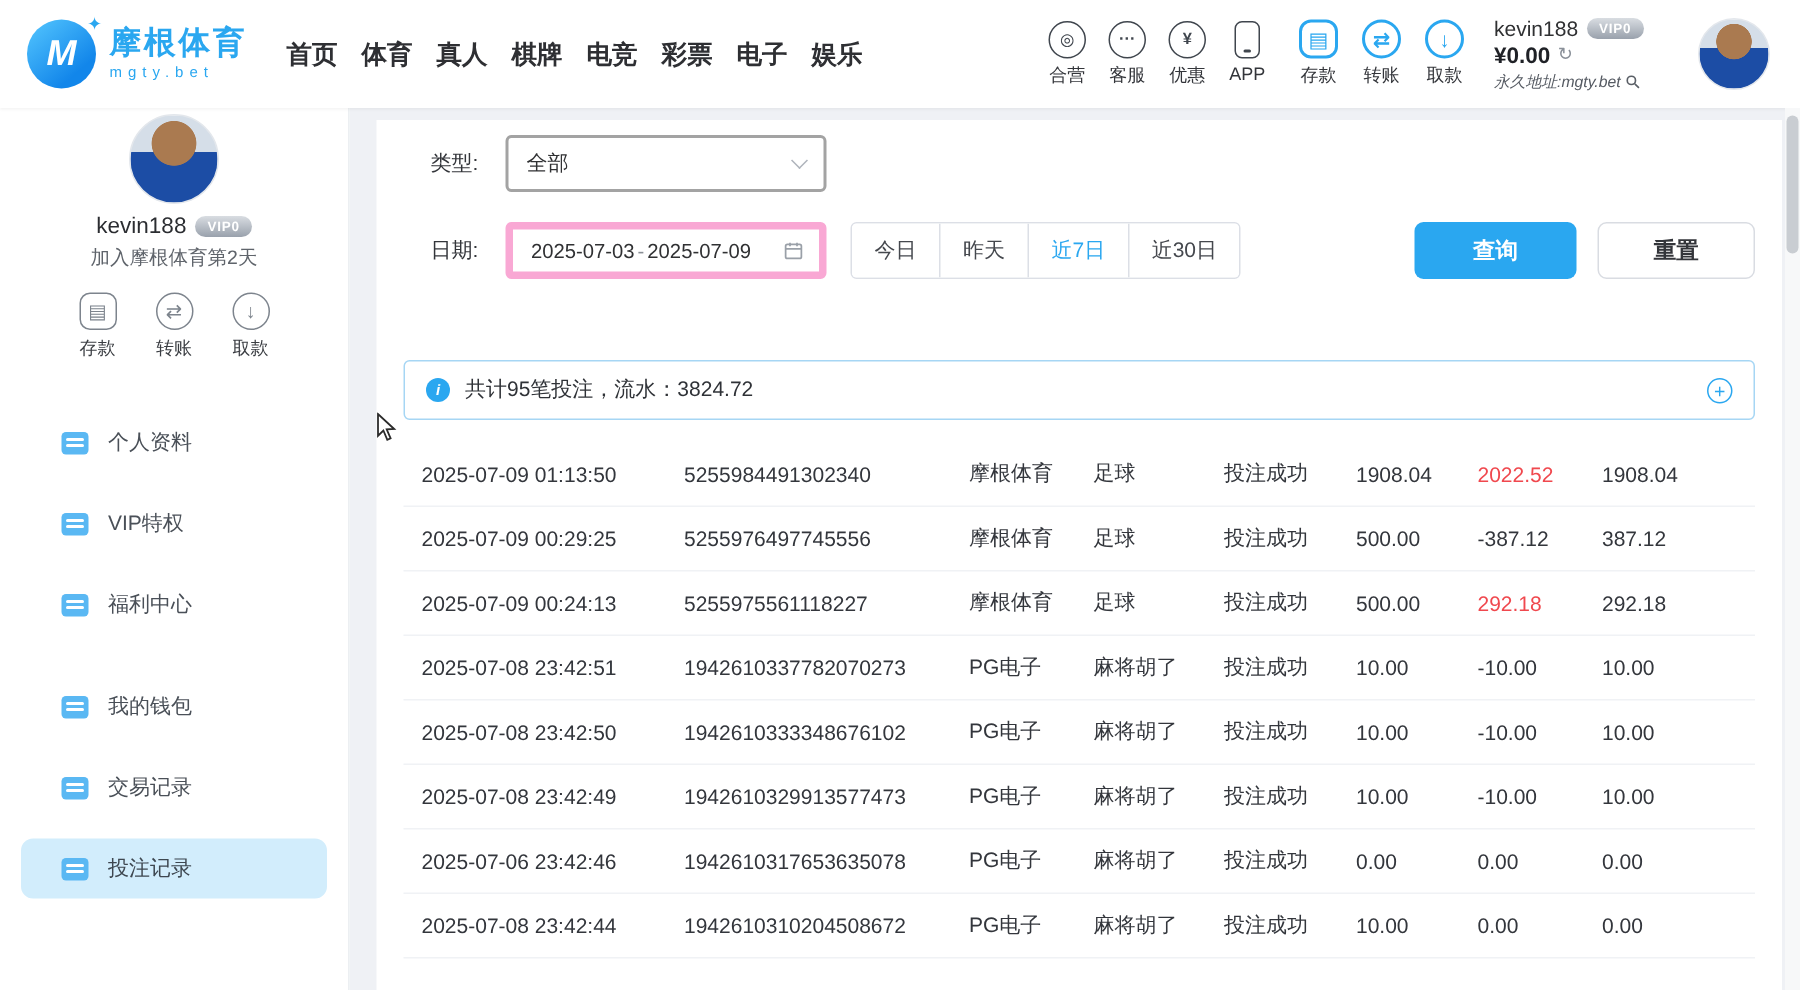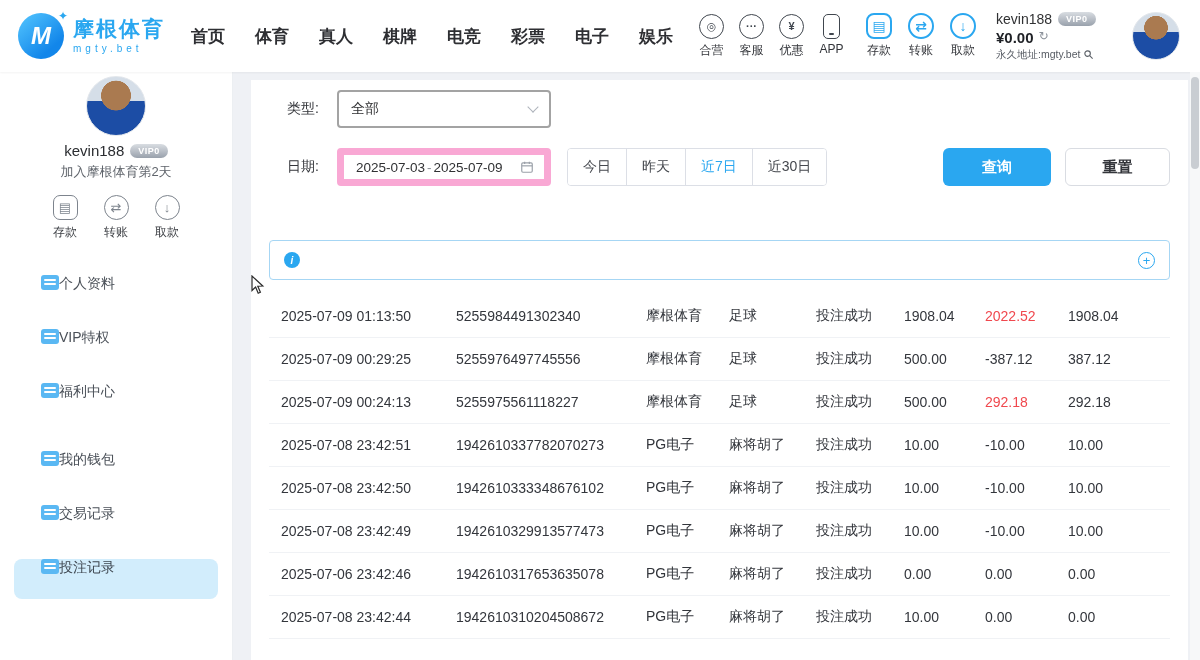--- a/index.html
+++ b/index.html
@@ -21,21 +21,21 @@
   }
   .logo { display:flex; align-items:center; gap:9px; cursor:pointer; }
   .logo-mark { position:relative; width:46px; height:46px; border-radius:50%;
     background:linear-gradient(140deg,#55c7ff 0%,#1286ea 75%);
     display:flex; align-items:center; justify-content:center; }
   .logo-m { color:#fff; font-size:24px; font-weight:bold; font-style:italic; }
   .logo-star { position:absolute; top:-4px; right:-4px; color:#2aa7f0; font-size:12px; }
   .logo-title { font-size:21px; font-weight:bold; color:var(--accent); letter-spacing:2px; line-height:1.05; }
   .logo-sub { font-size:10px; color:var(--accent); letter-spacing:4px; margin-top:2px; }
 
-  .main-nav { display:flex; gap:30px; margin-left:26px; white-space:nowrap; }
+  .main-nav { display:flex; gap:16px; margin-left:26px; white-space:nowrap; }
   .nav-item { font-size:17px; color:#2e2f33; font-weight:600; text-decoration:none; cursor:pointer; }
 
   .quick-group { display:flex; gap:15px; margin-left:auto; }
   .quick-item { display:flex; flex-direction:column; align-items:center; gap:3px; cursor:pointer; }
   .qicon { width:25px; height:25px; border:1.6px solid #40464e; border-radius:50%;
     display:flex; align-items:center; justify-content:center; font-size:11px;
     color:#40464e; font-weight:bold; }
   .qicon.phone { width:17px; border-radius:5px; margin:0 4px; position:relative; }
   .qicon.phone::after { content:""; width:5px; height:2px; background:#40464e; position:absolute; bottom:3px; left:4.5px; border-radius:1px; }
   .qlabel { font-size:12px; color:#33353a; }
@@ -47,21 +47,21 @@
     font-size:14px; font-weight:bold; }
   .wicon.round { border-radius:50%; }
   .wlabel { font-size:12px; color:#33353a; }
 
   .user-block { margin-left:20px; display:flex; flex-direction:column; gap:2px; min-width:118px; }
   .ub-row1 { display:flex; align-items:center; gap:6px; font-size:14px; color:#303133; }
   .vip { background:linear-gradient(180deg,#d9dde2,#99a1ac); color:#fff; font-size:9px;
     font-weight:bold; padding:2px 8px; border-radius:9px; letter-spacing:.5px; }
   .ub-row2 { display:flex; align-items:flex-start; gap:5px; font-size:15px; font-weight:bold; color:#1f2126; }
   .refresh { color:#8a9099; font-size:12px; font-weight:normal; }
-  .ub-row3 { display:flex; align-items:center; gap:3px; font-size:10.5px; color:#565b63; }
+  .ub-row3 { display:flex; align-items:center; gap:3px; font-size:10.5px; color:#565b63;font-style:italic; }
 
   .avatar { border-radius:50%;
     background:
       radial-gradient(circle at 50% 32%, #aa7a50 0 30%, rgba(0,0,0,0) 31%),
       linear-gradient(180deg,#d5dee8 0 42%,#1c4da5 42%);
     border:1px solid #e3e7ec; }
   .header-avatar { width:48px; height:48px; margin-left:18px; cursor:pointer; flex:0 0 auto; }
 
   
   aside { position:absolute; top:72px; left:0; bottom:0; width:233px; background:#fff;
@@ -70,40 +70,40 @@
   .side-name-row { margin-top:6px; display:flex; align-items:center; gap:6px; font-size:15px; color:#2b2d31; }
   .side-joined { margin-top:4px; font-size:13px; color:#5f646b; }
   .side-wallet { margin-top:14px; display:flex; gap:26px; }
   .sw-item { display:flex; flex-direction:column; align-items:center; gap:4px; cursor:pointer; }
   .swicon { width:25px; height:25px; border:1.7px solid #7d848d; color:#7d848d; border-radius:7px;
     display:flex; align-items:center; justify-content:center; font-size:13px; }
   .swicon.round { border-radius:50%; }
   .swlabel { font-size:12px; color:#3a3d42; }
 
   .side-menu { margin-top:34px; width:100%; }
-  .menu-item { margin:0 14px 14px; height:40px; border-radius:8px; display:flex; align-items:flex-start;
-    padding-left:27px; font-size:14px; color:#4a5058; cursor:pointer; }
+  .menu-item { margin:0 14px 14px; height:40px; border-radius:8px; display:flex; align-items:center;
+    gap:13px; padding-left:27px; font-size:14px; color:#4a5058; cursor:pointer; }
   .menu-item.active { background:#d2edfc; color:#3e4750; }
   .menu-gap { height:14px; }
   .mi { width:18px; height:15px; background:#5ab8f3; border-radius:3px; position:relative; flex:0 0 auto; }
   .mi::after { content:""; position:absolute; left:3px; right:3px; top:4px; height:2px;
     background:#fff; border-radius:1px; box-shadow:0 4px 0 #fff; }
 
   
   main { position:absolute; top:80px; left:251px; right:12px; bottom:0; background:#fff;
     padding:10px 18px 0; overflow:hidden; }
   .filter-row { display:flex; align-items:center; margin-left:18px; }
   .row-date { margin-top:20px; }
   .flabel { font-size:14px; color:#33353a; width:50px; flex:0 0 auto; }
   .select { width:214px; height:38px; border:2px solid #a3a3a3; border-radius:4px;
     display:flex; align-items:center; justify-content:space-between; padding:0 12px;
     cursor:pointer; color:#303133; }
   .caret { width:8px; height:8px; border-right:1.5px solid #aeb3bb; border-bottom:1.5px solid #aeb3bb;
     transform:rotate(45deg); margin-top:-4px; }
-  .datebox { width:214px; height:38px; border:7px solid #f9a8d4; border-radius:4px;
+  .datebox { width:214px; height:38px; border:5px solid #f9a8d4; border-radius:4px;
     display:flex; align-items:center; gap:2px; padding:0 10px 0 12px; font-size:13.5px;
     color:#303133; cursor:pointer; }
   .dsep { color:#8a8f96; }
   .cal { margin-left:auto; display:flex; }
   .range-group { display:flex; margin-left:16px; border:1px solid #dcdfe6; border-radius:4px;
     overflow:hidden; height:38px; }
   .range-btn { background:#fff; border:none; border-left:1px solid #dcdfe6; padding:0 15px;
     font-size:14px; color:#45484e; cursor:pointer; font-family:Liberation Sans, sans-serif; height:100%; }
   .range-btn:first-child { border-left:none; }
   .range-btn.active { color:var(--accent); }
@@ -304,20 +304,21 @@
         <button class="range-btn active">近7日</button>
         <button class="range-btn">近30日</button>
       </div>
       <div class="spacer"></div>
       <button class="btn-query">查询</button>
       <button class="btn-reset">重置</button>
     </div>
 
     <div class="summary-bar">
       <span class="info-icon">i</span>
+      <span class="summary-text">共计95笔投注，流水：3824.72</span>
       <span class="plus-icon">+</span>
     </div>
 
     <div class="table">
       <div>
     <div class="trow">
       <span class="td">2025-07-09 01:13:50</span>
       <span class="td">5255984491302340</span>
       <span class="td">摩根体育</span>
       <span class="td">足球</span>

